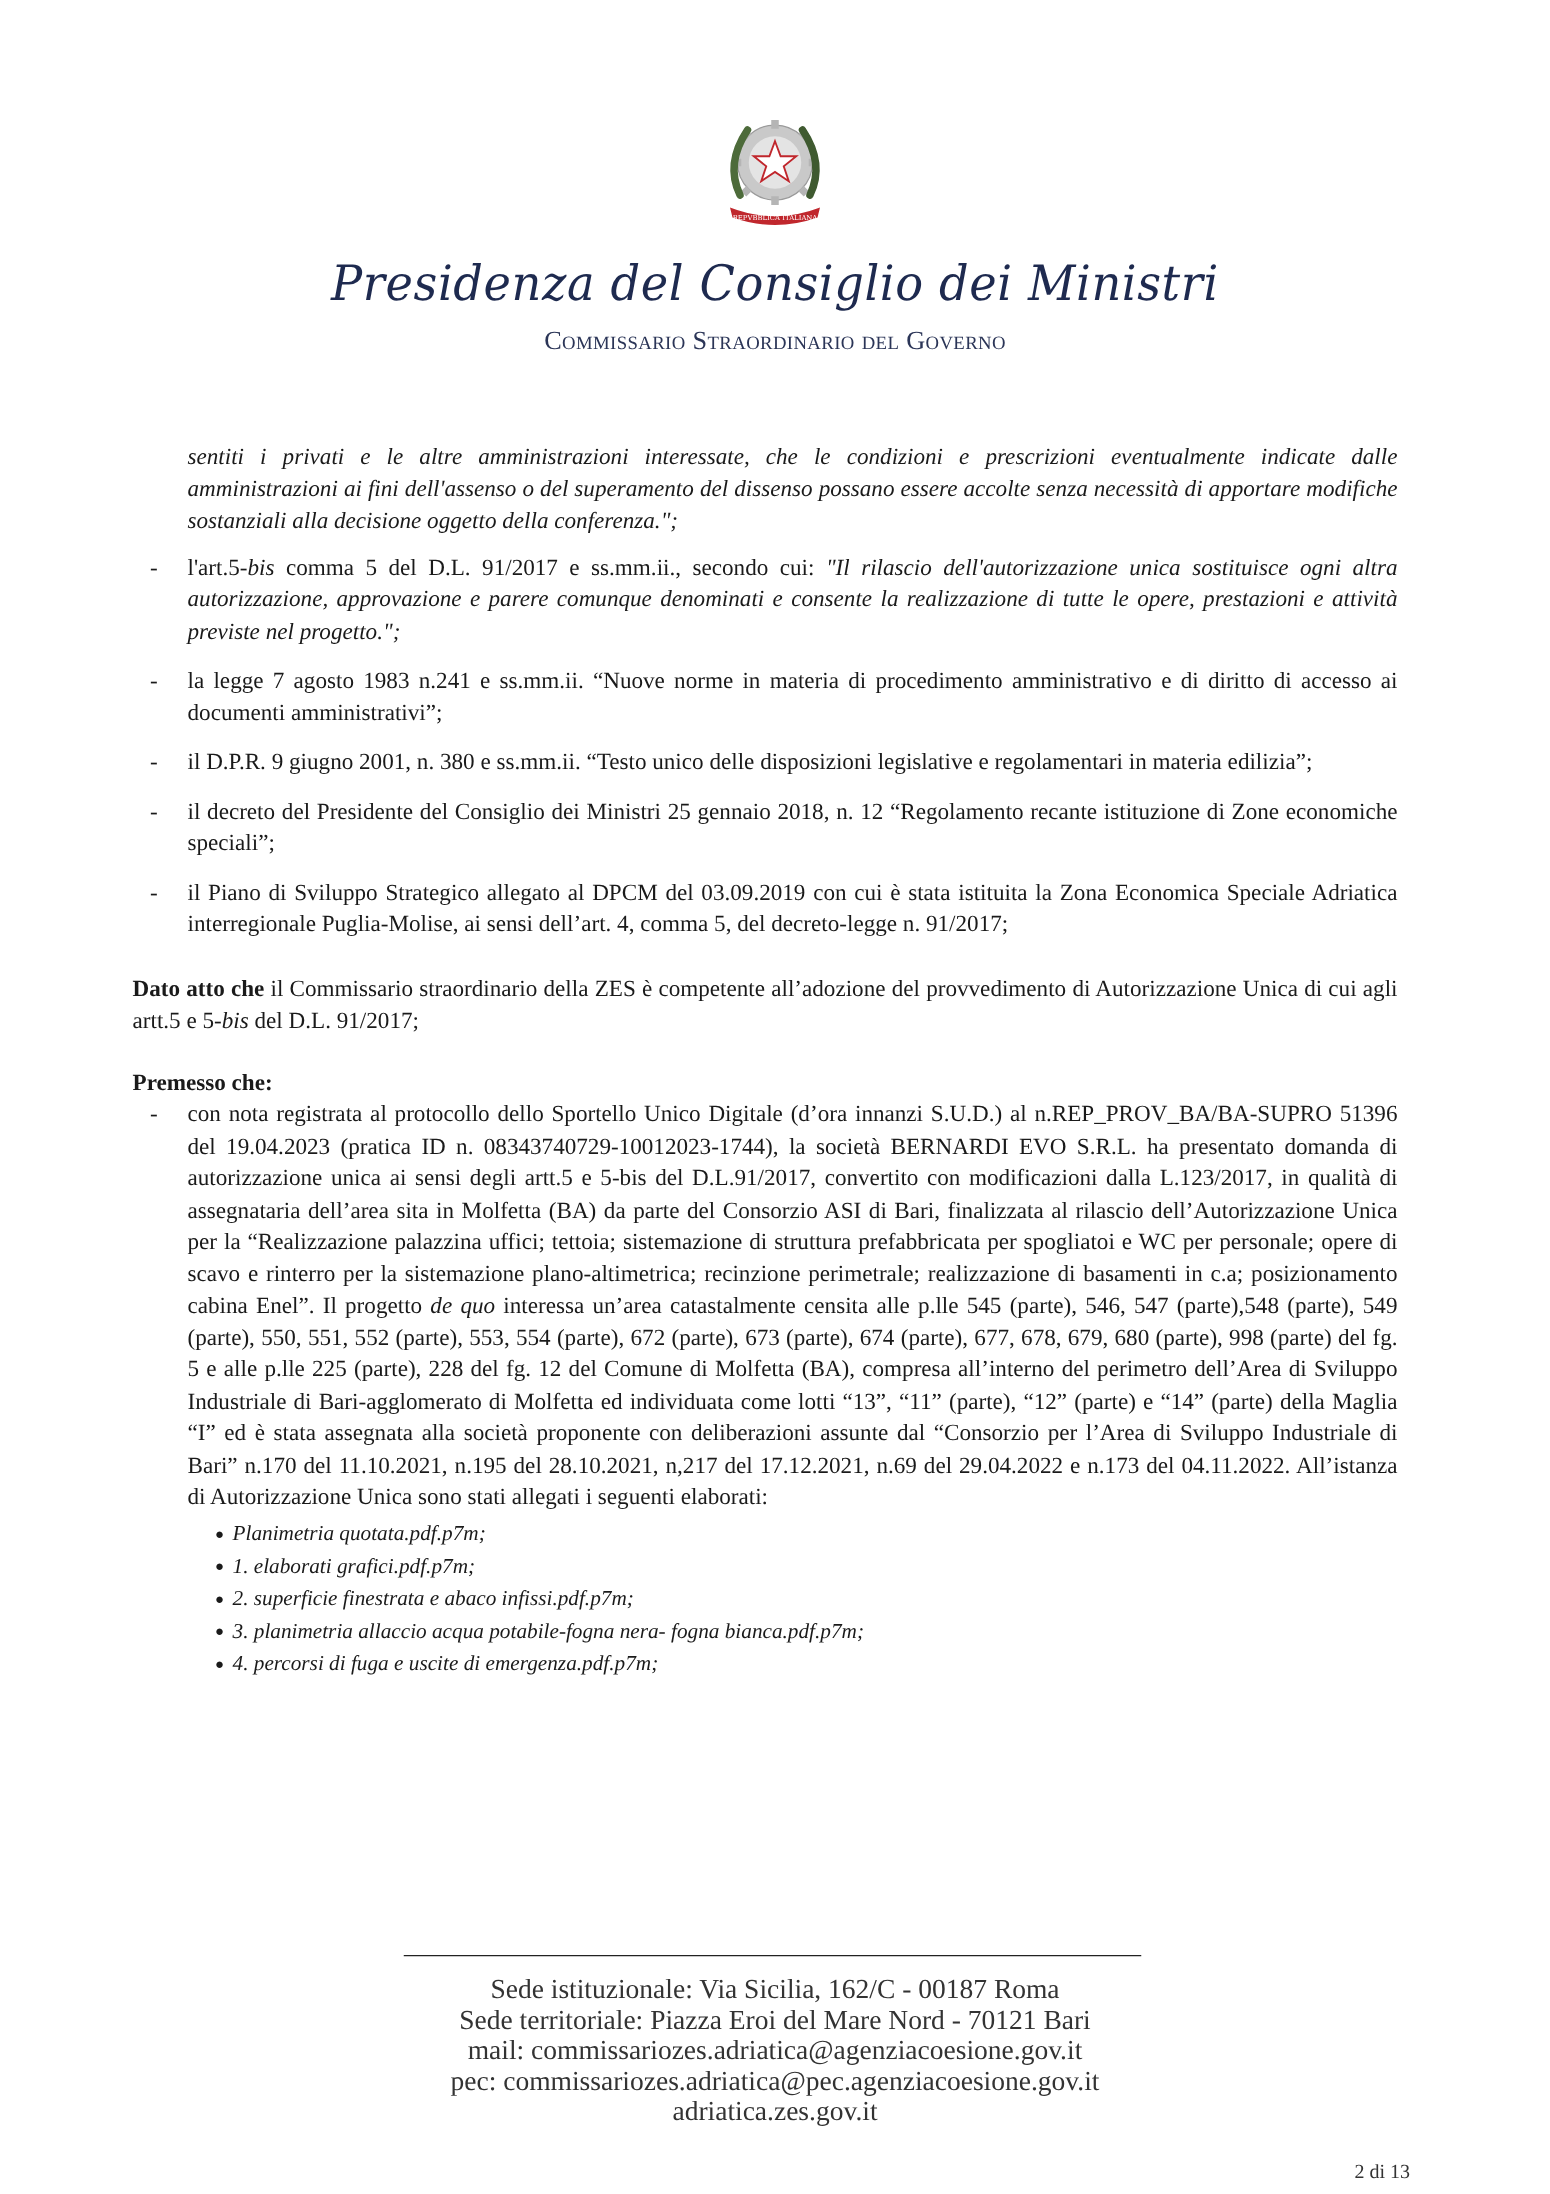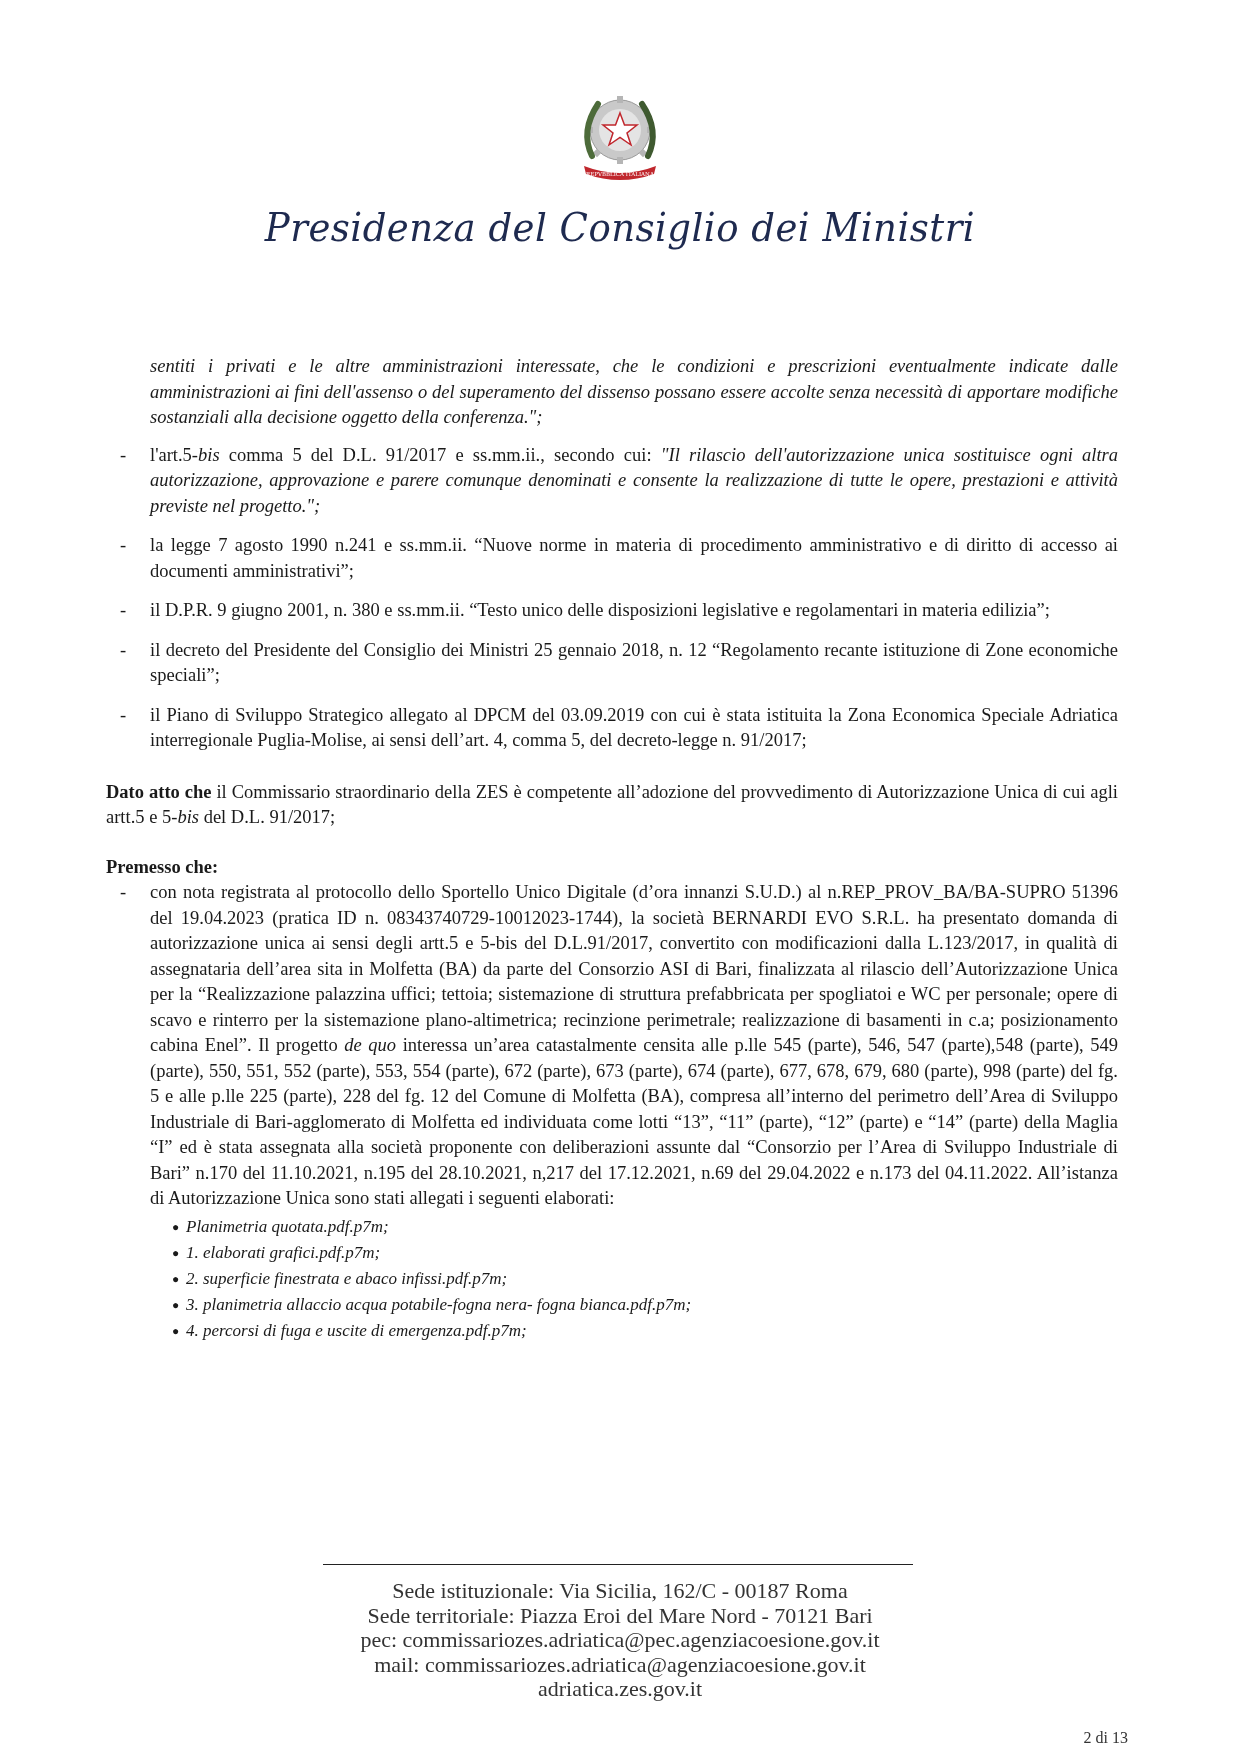--- a/index.html
+++ b/index.html
@@ -76,34 +76,35 @@
 
       <path d="M22 70 Q10 45 28 18" stroke="#4d6b3a" stroke-width="6" fill="none" stroke-linecap="round"></path>
       <path d="M78 70 Q90 45 72 18" stroke="#3f5a30" stroke-width="6" fill="none" stroke-linecap="round"></path>
 
       <polygon points="50,27 54.5,39 67,39 57,47 61,59 50,51.5 39,59 43,47 33,39 45.5,39" fill="#ffffff" stroke="#c0272d" stroke-width="1.5"></polygon>
 
       <path d="M14 80 Q50 94 86 80 L84 88 Q50 100 16 88 Z" fill="#c0272d"></path>
       <text x="50" y="90" font-size="5.5" text-anchor="middle" fill="#ffffff" font-family="DejaVu Serif, serif">REPVBBLICA ITALIANA</text>
     </svg>
     <div class="script-title">Presidenza del Consiglio dei Ministri</div>
+    <div class="smallcaps sc1">Commissario Straordinario del Governo</div>
   </div>
 
   <div class="content">
 
     <div class="quote-block just ital">sentiti i privati e le altre amministrazioni interessate, che le condizioni e prescrizioni eventualmente indicate dalle amministrazioni ai fini dell'assenso o del superamento del dissenso possano essere accolte senza necessità di apportare modifiche sostanziali alla decisione oggetto della conferenza.";</div>
 
     <div class="dash-item just" style="margin-top:12px;">
       <span class="dash">-</span>
       <span>l'art.5-</span><span class="ital">bis</span><span> comma 5 del D.L. 91/2017 e ss.mm.ii., secondo cui: </span><span class="ital">"Il rilascio dell'autorizzazione unica sostituisce ogni altra autorizzazione, approvazione e parere comunque denominati e consente la realizzazione di tutte le opere, prestazioni e attività previste nel progetto.";</span>
     </div>
 
     <div class="dash-item just" style="margin-top:14px;">
       <span class="dash">-</span>
-      <span>la legge 7 agosto 1990 n.241 e ss.mm.ii. “Nuove norme in materia di procedimento amministrativo e di diritto di accesso ai documenti amministrativi”;</span>
+      <span>la legge 7 agosto 1983 n.241 e ss.mm.ii. “Nuove norme in materia di procedimento amministrativo e di diritto di accesso ai documenti amministrativi”;</span>
     </div>
 
     <div class="dash-item just" style="margin-top:14px;">
       <span class="dash">-</span>
       <span>il D.P.R. 9 giugno 2001, n. 380 e ss.mm.ii. “Testo unico delle disposizioni legislative e regolamentari in materia edilizia”;</span>
     </div>
 
     <div class="dash-item just" style="margin-top:14px;">
       <span class="dash">-</span>
       <span>il decreto del Presidente del Consiglio dei Ministri 25 gennaio 2018, n. 12 “Regolamento recante istituzione di Zone economiche speciali”;</span>
@@ -131,18 +132,18 @@
       <li><span class="dot">●</span><span>2. superficie finestrata e abaco infissi.pdf.p7m;</span></li>
       <li><span class="dot">●</span><span>3. planimetria allaccio acqua potabile-fogna nera- fogna bianca.pdf.p7m;</span></li>
       <li><span class="dot">●</span><span>4. percorsi di fuga e uscite di emergenza.pdf.p7m;</span></li>
     </ul>
   </div>
 
   <div class="footer-rule"></div>
   <div class="footer">
     <div>Sede istituzionale: Via Sicilia, 162/C - 00187 Roma</div>
     <div>Sede territoriale: Piazza Eroi del Mare Nord - 70121 Bari</div>
+    <div>mail: commissariozes.adriatica@agenziacoesione.gov.it</div>
     <div>pec: commissariozes.adriatica@pec.agenziacoesione.gov.it</div>
-    <div>mail: commissariozes.adriatica@agenziacoesione.gov.it</div>
     <div>adriatica.zes.gov.it</div>
   </div>
   <div class="page-num">2 di 13</div>
 </div>
 
 </body></html>

